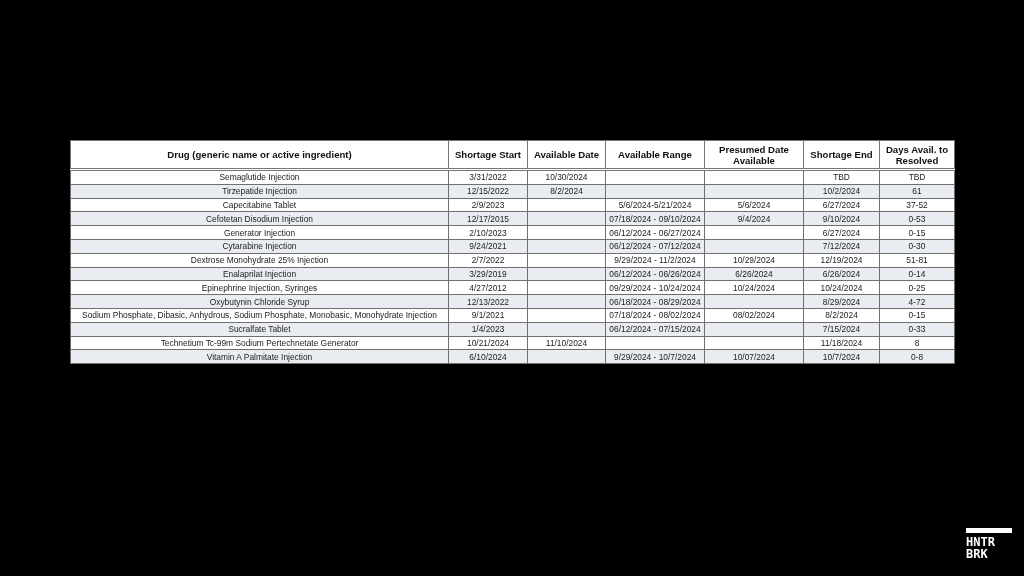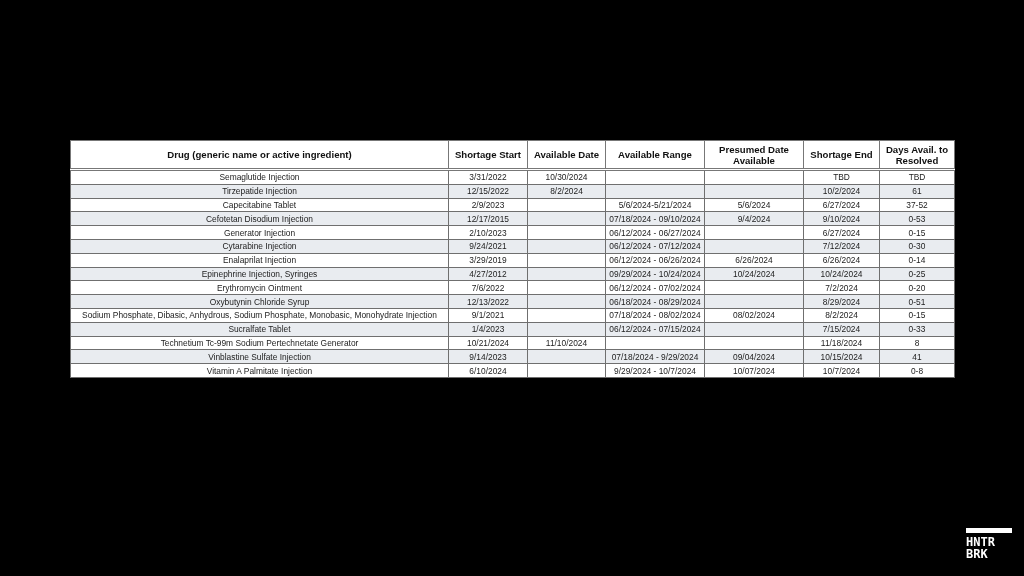--- a/index.html
+++ b/index.html
@@ -117,54 +117,54 @@
         <tr>
           <td>Cytarabine Injection</td>
           <td>9/24/2021</td>
           <td></td>
           <td>06/12/2024 - 07/12/2024</td>
           <td></td>
           <td>7/12/2024</td>
           <td>0-30</td>
         </tr>
         <tr>
+          <td>Dextrose Monohydrate 25% Injection</td>
+          <td>2/7/2022</td>
+          <td></td>
+          <td>9/29/2024 - 11/2/2024</td>
+          <td>10/29/2024</td>
+          <td>12/19/2024</td>
+          <td>51-81</td>
+        </tr>
+        <tr>
           <td>Enalaprilat Injection</td>
           <td>3/29/2019</td>
           <td></td>
           <td>06/12/2024 - 06/26/2024</td>
           <td>6/26/2024</td>
           <td>6/26/2024</td>
           <td>0-14</td>
         </tr>
         <tr>
           <td>Epinephrine Injection, Syringes</td>
           <td>4/27/2012</td>
           <td></td>
           <td>09/29/2024 - 10/24/2024</td>
           <td>10/24/2024</td>
           <td>10/24/2024</td>
           <td>0-25</td>
         </tr>
         <tr>
-          <td>Erythromycin Ointment</td>
-          <td>7/6/2022</td>
-          <td></td>
-          <td>06/12/2024 - 07/02/2024</td>
-          <td></td>
-          <td>7/2/2024</td>
-          <td>0-20</td>
-        </tr>
-        <tr>
           <td>Oxybutynin Chloride Syrup</td>
           <td>12/13/2022</td>
           <td></td>
           <td>06/18/2024 - 08/29/2024</td>
           <td></td>
           <td>8/29/2024</td>
-          <td>0-51</td>
+          <td>4-72</td>
         </tr>
         <tr>
           <td>Sodium Phosphate, Dibasic, Anhydrous, Sodium Phosphate, Monobasic, Monohydrate Injection</td>
           <td>9/1/2021</td>
           <td></td>
           <td>07/18/2024 - 08/02/2024</td>
           <td>08/02/2024</td>
           <td>8/2/2024</td>
           <td>0-15</td>
         </tr>
@@ -178,29 +178,20 @@
           <td>0-33</td>
         </tr>
         <tr>
           <td>Technetium Tc-99m Sodium Pertechnetate Generator</td>
           <td>10/21/2024</td>
           <td>11/10/2024</td>
           <td></td>
           <td></td>
           <td>11/18/2024</td>
           <td>8</td>
-        </tr>
-        <tr>
-          <td>Vinblastine Sulfate Injection</td>
-          <td>9/14/2023</td>
-          <td></td>
-          <td>07/18/2024 - 9/29/2024</td>
-          <td>09/04/2024</td>
-          <td>10/15/2024</td>
-          <td>41</td>
         </tr>
         <tr>
           <td>Vitamin A Palmitate Injection</td>
           <td>6/10/2024</td>
           <td></td>
           <td>9/29/2024 - 10/7/2024</td>
           <td>10/07/2024</td>
           <td>10/7/2024</td>
           <td>0-8</td>
         </tr>

